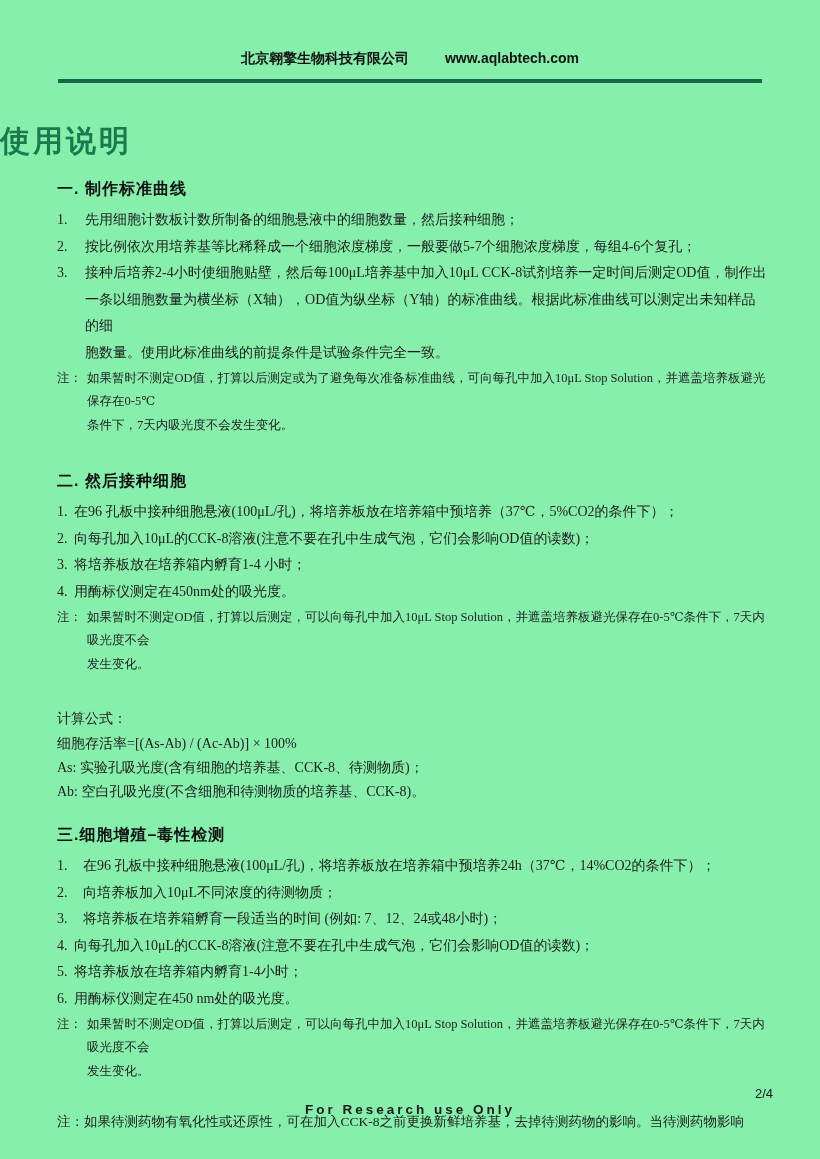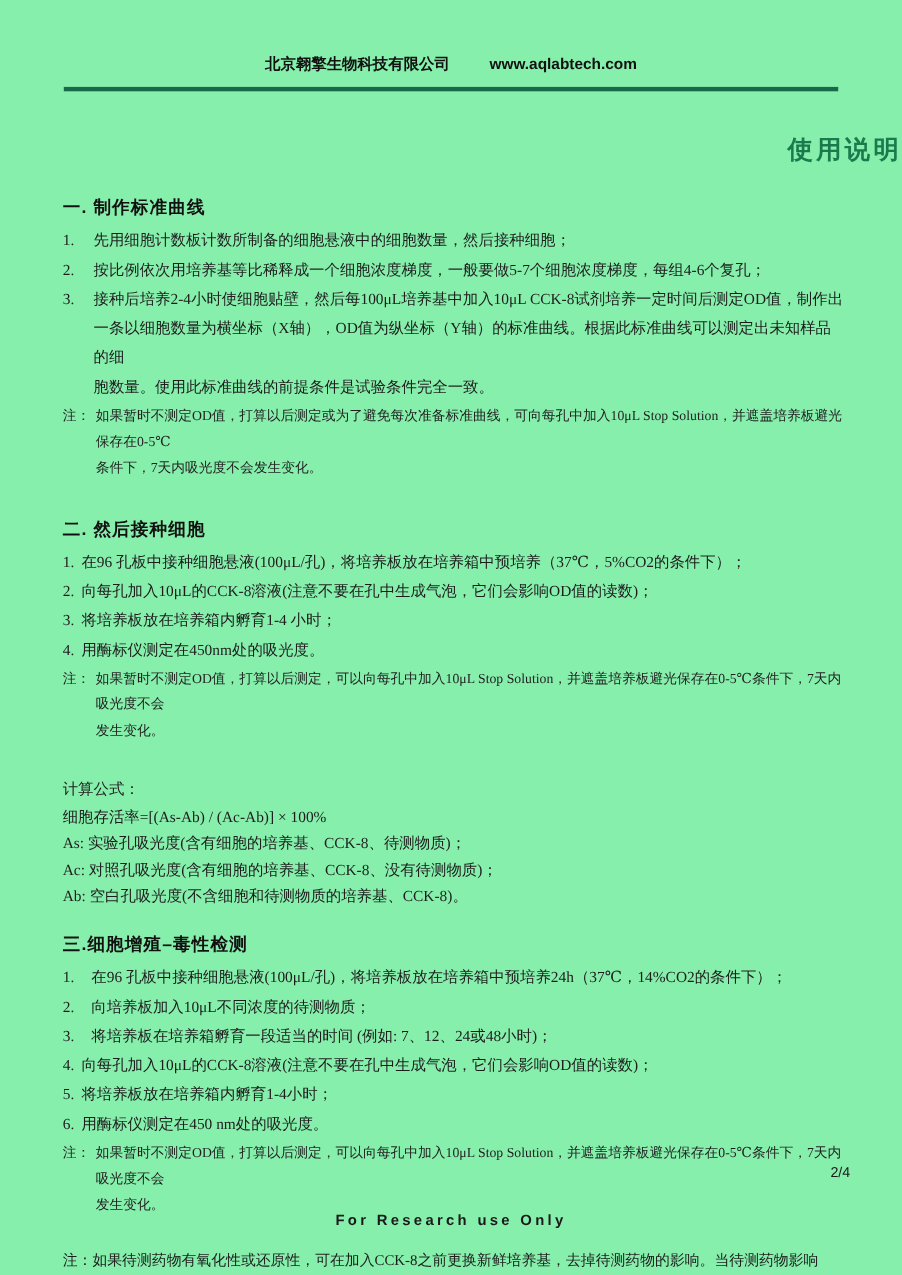--- a/index.html
+++ b/index.html
@@ -18,23 +18,23 @@
     font-family:"Liberation Sans","DejaVu Sans",sans-serif;
     font-weight:bold;font-size:14px;color:#111;
   }
   .header .company{margin-right:36px;}
   .divider{
     position:absolute;top:79px;left:58px;width:704px;height:4px;
     background:#17694a;
   }
   .doc-title{
     position:absolute;top:121px;left:0;width:100%;
-    text-align:right;
+    text-align:left;
     font-family:"Liberation Sans","DejaVu Sans",sans-serif;
-    font-weight:bold;font-size:23px;letter-spacing:3px;
+    font-weight:bold;font-size:30px;letter-spacing:3px;
     color:#1b7a4d;
   }
   
   .content{position:absolute;top:179px;left:57px;width:710px;}
   .sec{margin:0;}
   .sec-heading{
     font-family:"Liberation Sans","DejaVu Sans",sans-serif;
     font-weight:bold;font-size:16px;color:#111;
     margin:0 0 7px 0;letter-spacing:1px;
   }
@@ -51,21 +51,21 @@
   .sec3{margin-top:21px;}
   .final-note{margin-top:27px;font-size:13.5px;line-height:24px;}
   
   .footer-text{
     position:absolute;top:1102px;left:0;width:100%;
     text-align:center;
     font-family:"Liberation Sans","DejaVu Sans",sans-serif;
     font-size:13.5px;font-weight:600;letter-spacing:3px;color:#1a1a1a;
   }
   .page-number{
-    position:absolute;top:1058px;right:47px;
+    position:absolute;top:1086px;right:47px;
     font-family:"Liberation Sans","DejaVu Sans",sans-serif;
     font-size:13px;color:#1a1a1a;
   }
 </style>
 </head>
 <body>
 
 <div class="page">
 
   <div class="header">
@@ -131,21 +131,20 @@
       </div>
       <div class="note-row">
         <span>发生变化。</span>
       </div>
     </div>
 
     <div class="formulas">
       <div class="formula-label">计算公式：</div>
       <div class="formula-line">细胞存活率=[(As-Ab) / (Ac-Ab)] × 100%</div>
       <div class="formula-line">As: 实验孔吸光度(含有细胞的培养基、CCK-8、待测物质)；</div>
-      <div class="formula-line">Ac: 对照孔吸光度(含有细胞的培养基、CCK-8、没有待测物质)；</div>
       <div class="formula-line">Ab: 空白孔吸光度(不含细胞和待测物质的培养基、CCK-8)。</div>
     </div>
 
     <div class="sec sec3">
       <div class="sec-heading">三.细胞增殖–毒性检测</div>
       <div class="row wide">
         <span class="num">1.</span>
         <span>在96 孔板中接种细胞悬液(100μL/孔)，将培养板放在培养箱中预培养24h（37℃，14%CO2的条件下）；</span>
       </div>
       <div class="row wide">

